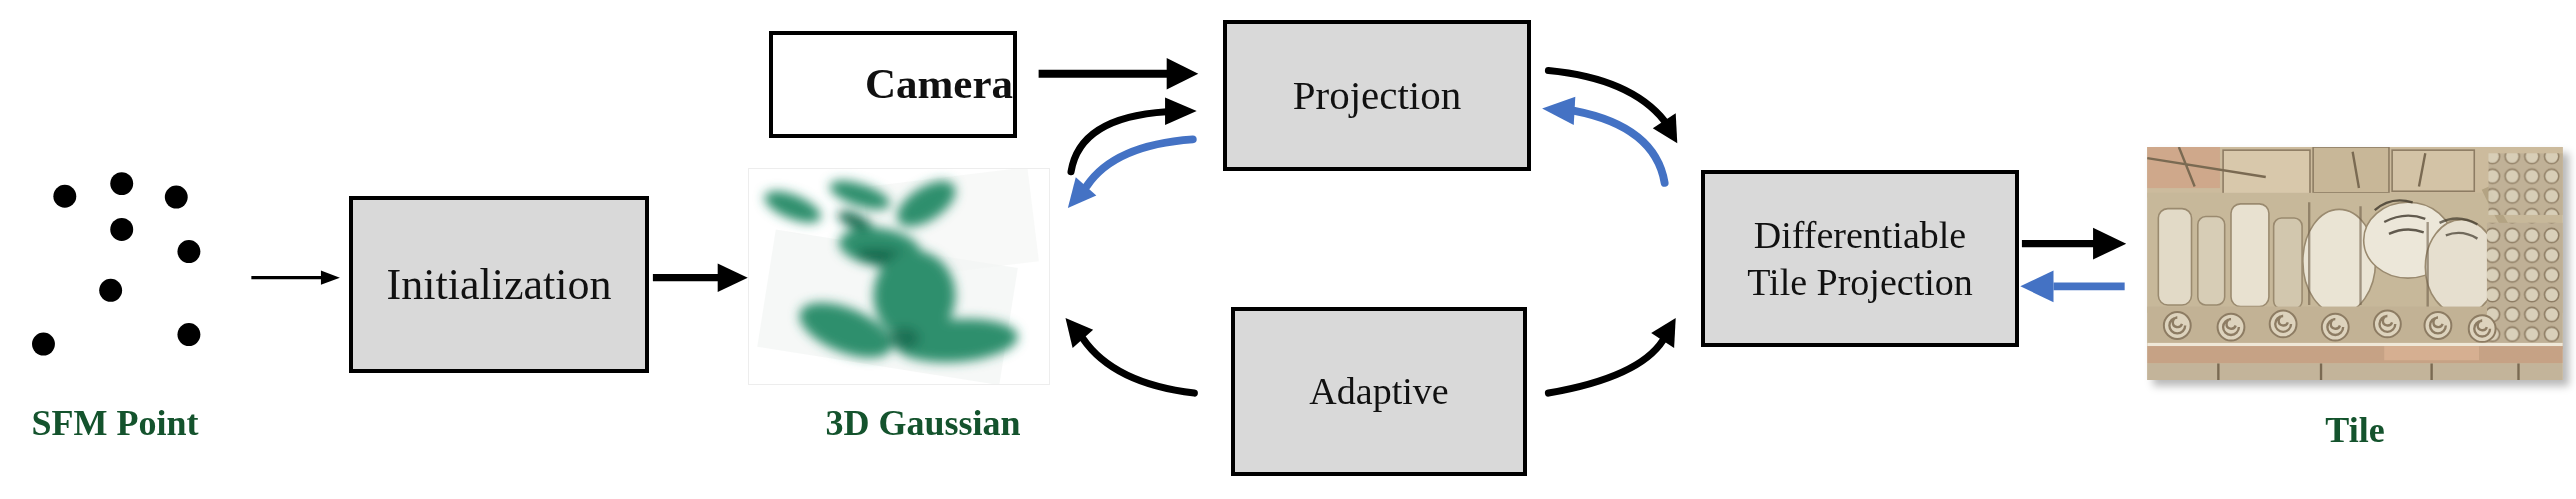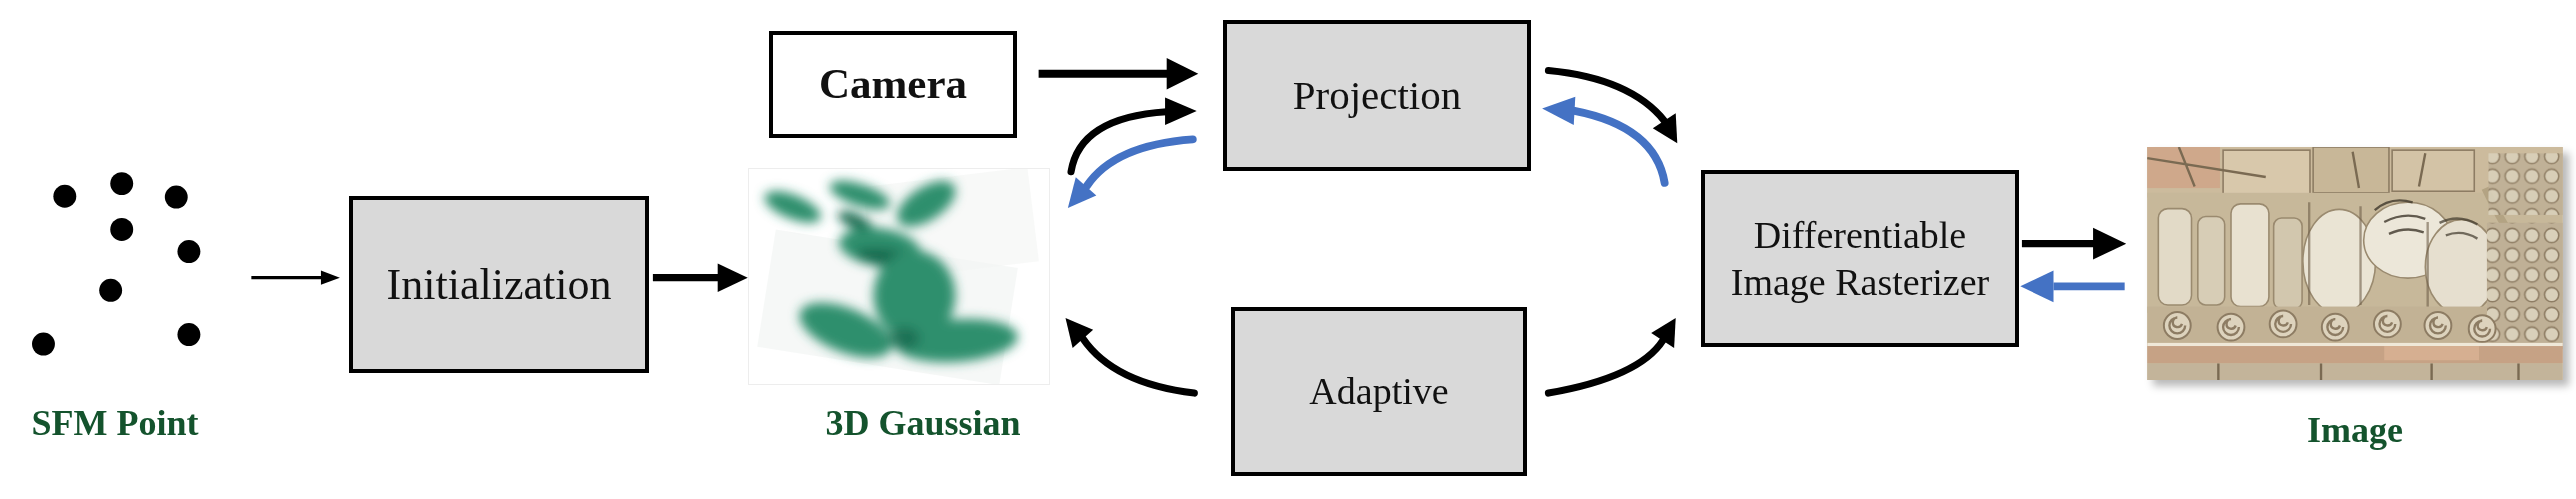--- a/index.html
+++ b/index.html
@@ -12,21 +12,21 @@
   }
   .layer{position:absolute;left:0;top:0;width:2576px;height:500px;}
   .box{
     position:absolute;box-sizing:border-box;
     background:var(--box-fill,#d9d9d9);
     border:4px solid var(--box-border,#000);
     display:flex;flex-direction:column;align-items:center;justify-content:center;
     color:#111;text-align:center;line-height:1.22;
   }
   .box.white{background:#ffffff;}
-  .box-camera{left:769px;top:31px;width:248px;height:107px;font-size:43px;font-weight:bold;}
+  .box-camera{left:769px;top:31px;width:248px;height:107px;font-size:43px;font-weight:bold;align-items:flex-end;}
   .box-init{left:349px;top:196px;width:300px;height:177px;font-size:44px;}
   .box-proj{left:1223px;top:20px;width:308px;height:151px;font-size:41px;}
   .box-adc{left:1231px;top:307px;width:296px;height:169px;font-size:38px;}
   .box-rast{left:1701px;top:170px;width:318px;height:177px;font-size:38px;}
   .caption{
     position:absolute;transform:translateX(-50%);
     font-weight:bold;font-size:36px;color:#14532d;white-space:nowrap;line-height:1;
   }
   .cap-sfm{left:115px;top:405px;}
   .cap-gauss{left:923px;top:405px;}
@@ -130,21 +130,21 @@
   <div class="box box-proj">
     <span>Projection</span>
   </div>
 
   <div class="box box-adc">
     <span>Adaptive</span>
   </div>
 
   <div class="box box-rast">
     <span>Differentiable</span>
-    <span>Image Rasterizer</span>
+    <span>Tile Projection</span>
   </div>
 
   <div class="gauss">
     <svg width="300" height="215" viewBox="0 0 379 272">
       <defs>
         <filter id="gblur" x="-40%" y="-40%" width="180%" height="180%">
           <feGaussianBlur stdDeviation="7"></feGaussianBlur>
         </filter>
       </defs>
       <rect width="379" height="272" fill="#ffffff"></rect>
@@ -215,16 +215,16 @@
       <rect x="0" y="248" width="526" height="26" fill="#c6a285"></rect>
       <rect x="0" y="248" width="526" height="4" fill="#efe8d8"></rect>
       <rect x="300" y="252" width="120" height="18" fill="#d9b393" opacity="0.8"></rect>
       <rect x="0" y="274" width="526" height="21" fill="#c3b49a"></rect>
       <path d="M90,274 v21 M220,274 v21 M360,274 v21 M470,274 v21" stroke="#7a6a52" stroke-width="3"></path>
     </svg>
   </div>
 
   <div class="caption cap-sfm">SFM Point</div>
   <div class="caption cap-gauss">3D Gaussian</div>
-  <div class="caption cap-img">Image</div>
+  <div class="caption cap-img">Tile</div>
 
 </div>
 
 
 </body></html>

